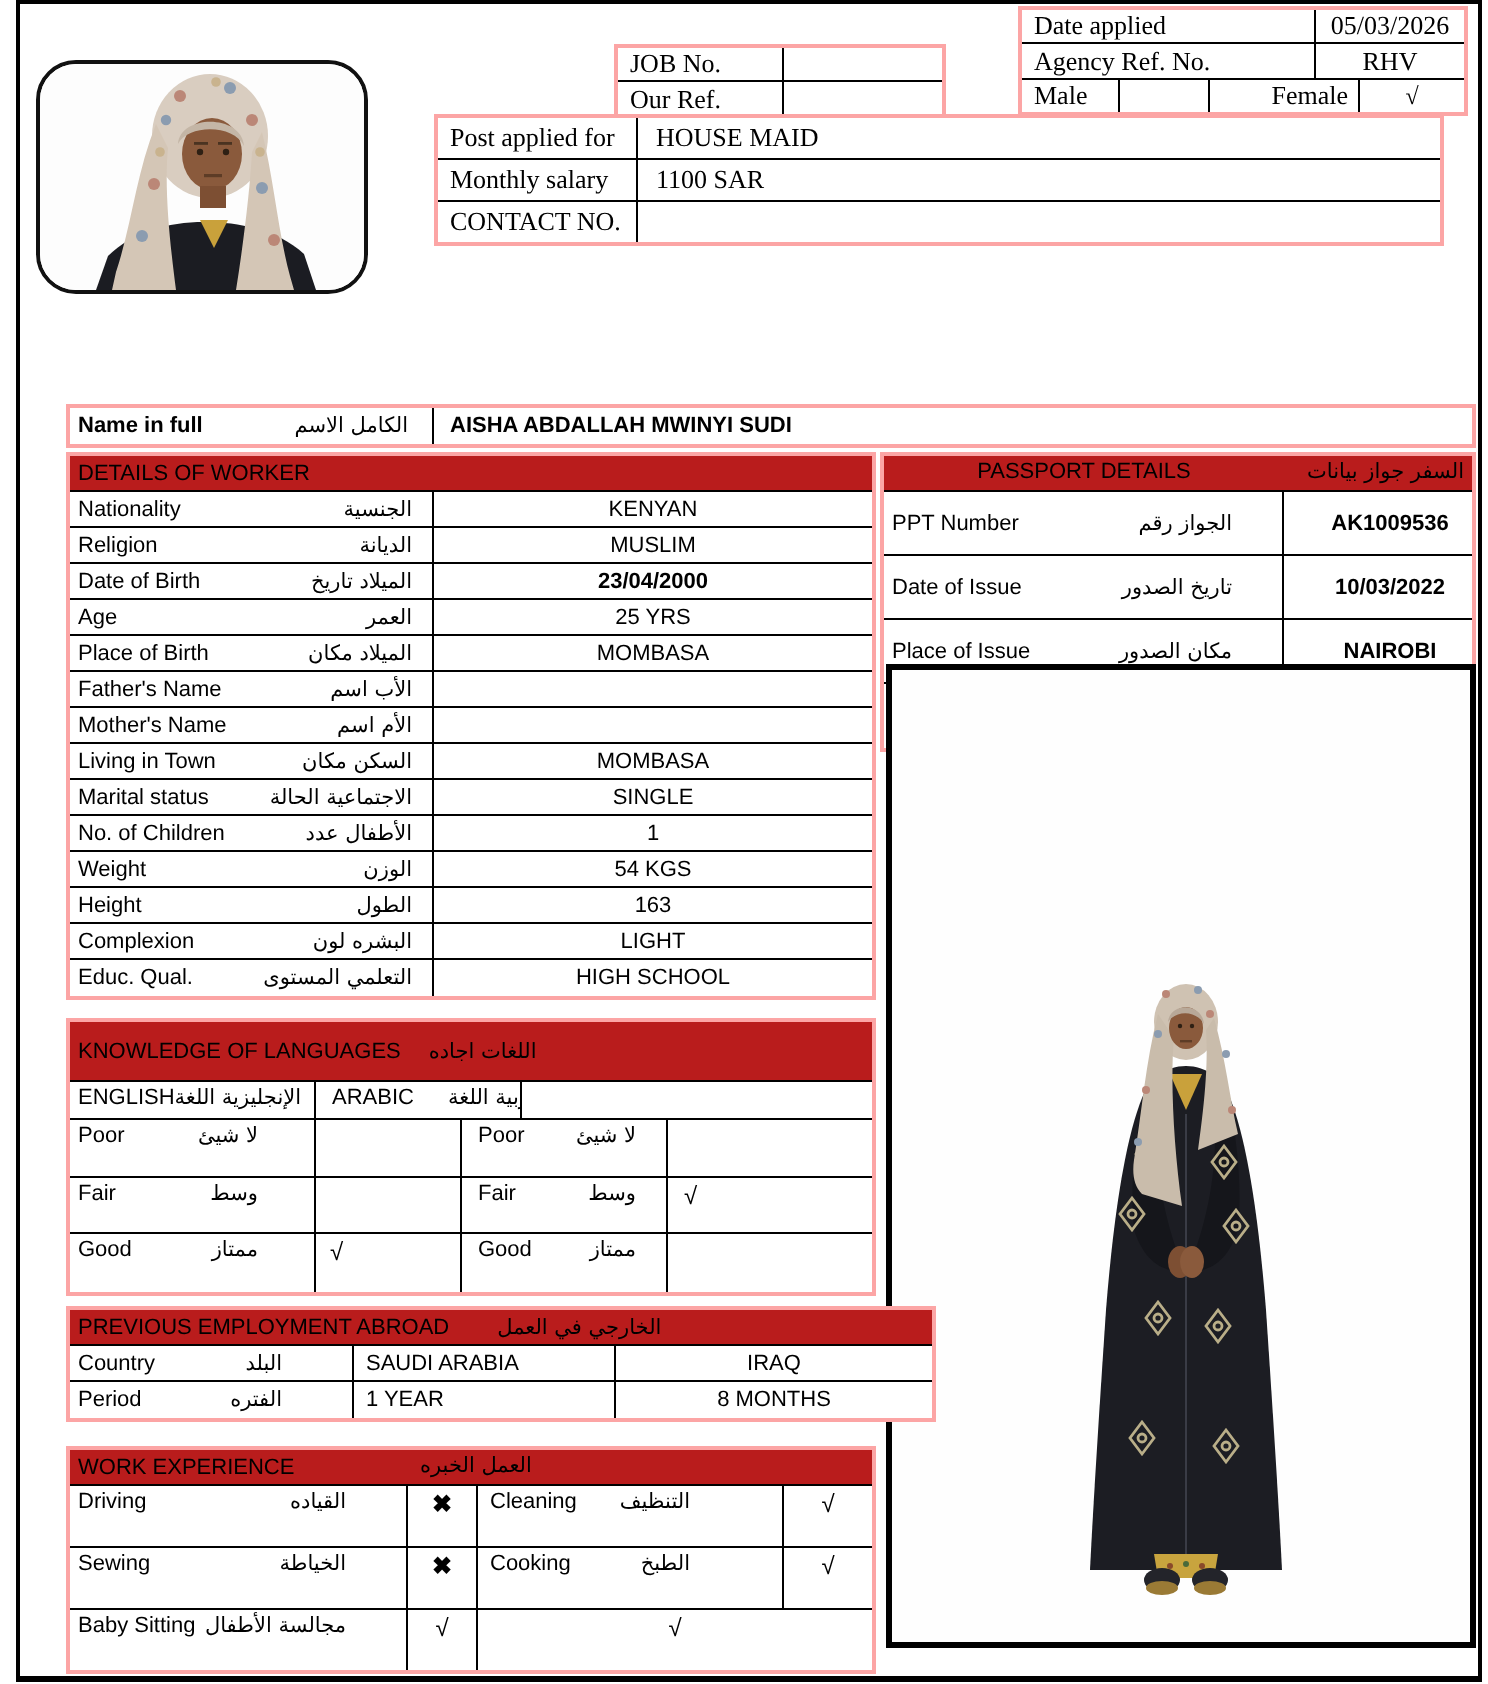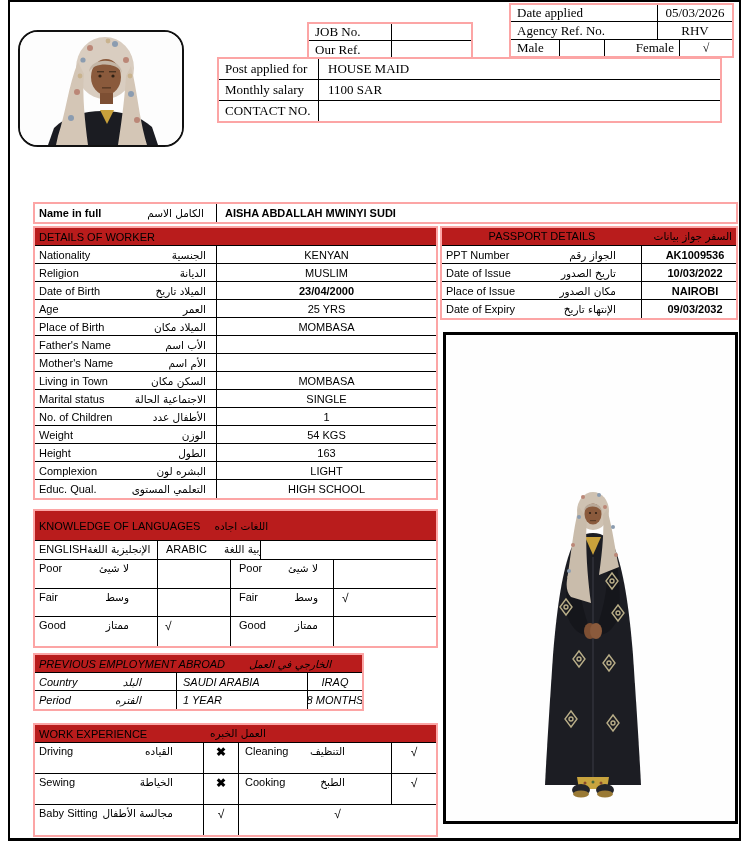--- a/index.html
+++ b/index.html
@@ -64,41 +64,41 @@
   .tbl-details .hrow { height:18px; padding-left:4px; }
   .tbl-details .row { height:18px; }
   .tbl-details .c1 { width:182px; display:flex; justify-content:space-between; padding:0 10px 0 4px; }
   .tbl-details .c2 { flex:1; }
 
   
   .tbl-ppt { left:440px; top:226px; width:298px; }
   .tbl-ppt .hrow { height:18px; position:relative; }
   .tbl-ppt .hrow .en { position:absolute; left:0; top:2px; width:200px; text-align:center; }
   .tbl-ppt .hrow .har { position:absolute; right:4px; top:2px; }
-  .tbl-ppt .row { height:18px;gap:12px; }
+  .tbl-ppt .row { height:32px;gap:12px; }
   .tbl-ppt .c1 { width:200px; display:flex; justify-content:space-between; padding:0 25px 0 4px; }
   .tbl-ppt .c2 { flex:1; }
 
   
   .tbl-lang { left:33px; top:509px; width:405px; }
   .tbl-lang .hrow { height:30px; padding-left:4px; }
   .tbl-lang .hrow .ar { margin-left:14px; }
   .tbl-lang .trow { height:19px; }
   .tbl-lang .rowA { height:29px; }
   .tbl-lang .rowB { height:28px; }
   .tbl-lang .tc1 { width:123px; display:flex; justify-content:space-between; padding:2px 20px 0 4px; }
   .tbl-lang .tc2 { width:103px; padding:2px 0 0 8px; }
   .tbl-lang .tc2 .ar { margin-left:14px; }
   .tbl-lang .c1 { width:123px; display:flex; justify-content:space-between; padding:2px 28px 0 4px; }
   .tbl-lang .k1 { width:73px; padding:2px 0 0 8px; }
   .tbl-lang .c3 { width:103px; display:flex; justify-content:space-between; padding:2px 15px 0 8px; }
   .tbl-lang .k2 { flex:1; padding:2px 0 0 8px; }
 
   
-  .tbl-emp { left:33px; top:653px; width:331px;font-style:italic; }
+  .tbl-emp { left:33px; top:653px; width:435px; }
   .tbl-emp .hrow { height:18px; padding-left:4px; }
   .tbl-emp .hrow .ar { margin-left:24px; }
   .tbl-emp .row { height:18px; }
   .tbl-emp .c1 { width:142px; display:flex; justify-content:space-between; padding:0 35px 0 4px; }
   .tbl-emp .c2 { width:131px; padding-left:6px; }
   .tbl-emp .c3 { flex:1; }
 
   
   .tbl-work { left:33px; top:723px; width:405px; }
   .tbl-work .hrow { height:18px; padding-left:4px; position:relative; }

